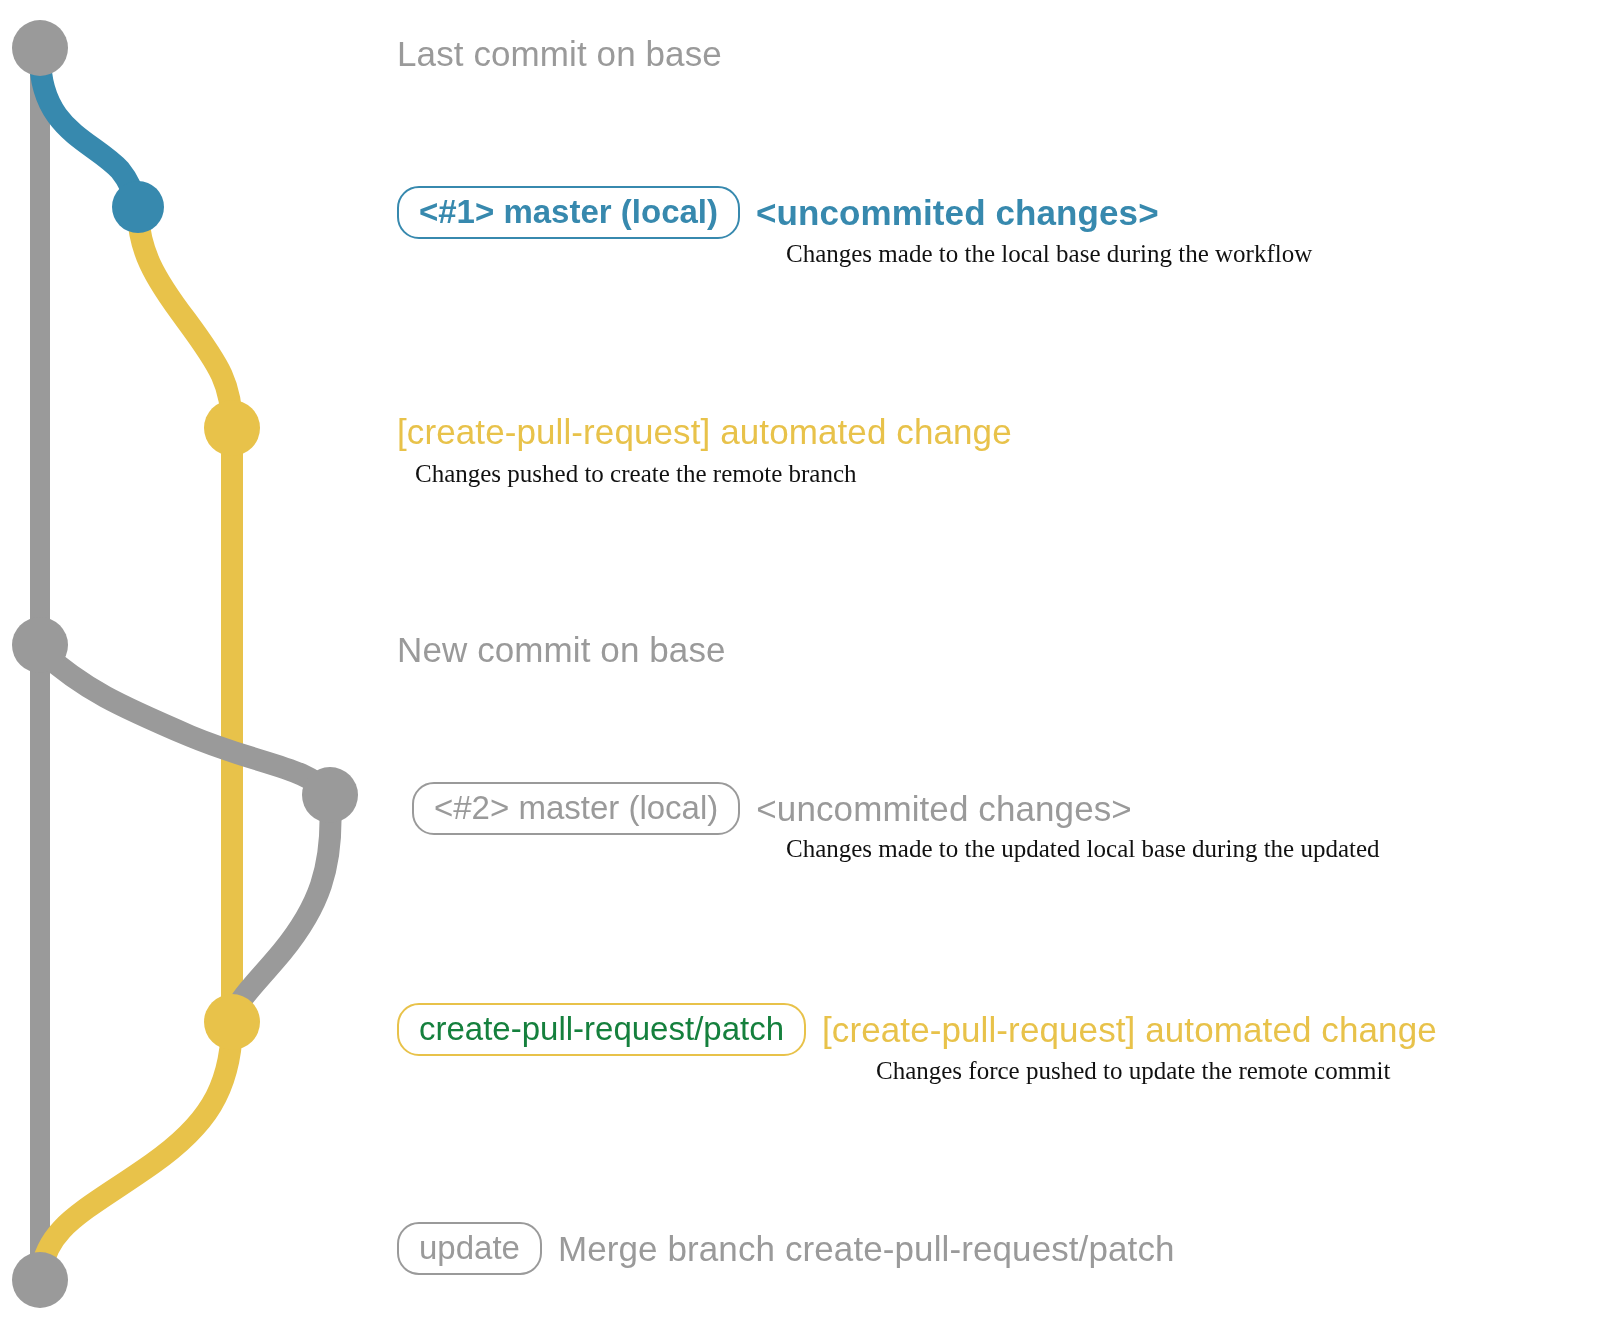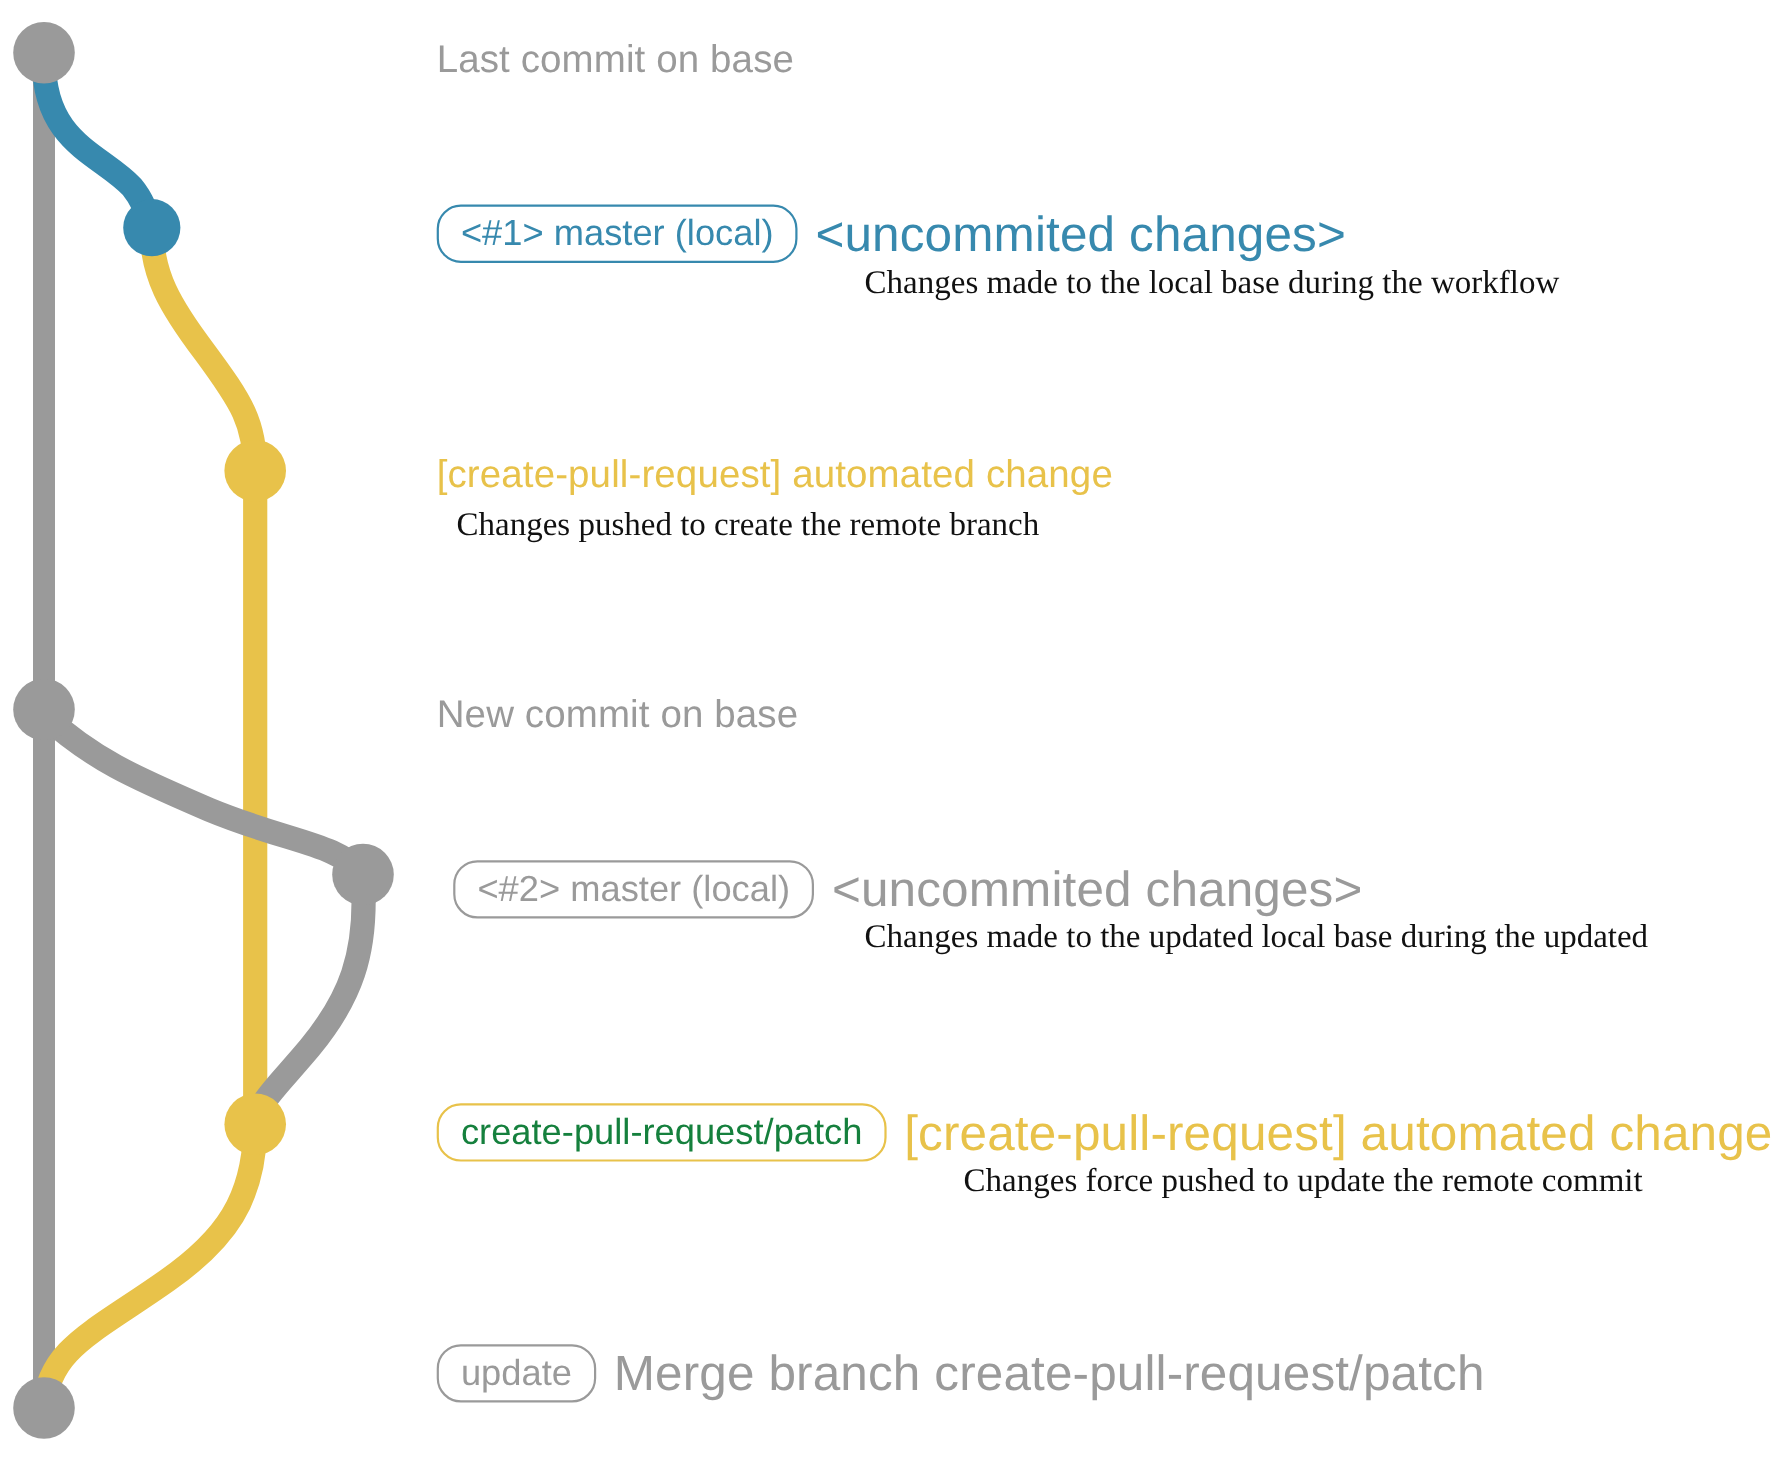--- a/index.html
+++ b/index.html
@@ -53,38 +53,38 @@
     border-radius: 22px;
     padding: 7px 20px 9px 20px;
     font-family: "Liberation Sans", sans-serif;
     font-size: 33px;
     line-height: 1;
     color: #9a9a9a;
     background: #ffffff;
   }
   .badge-title {
     font-family: "Liberation Sans", sans-serif;
-    font-size: 45px;
+    font-size: 35px;
     color: #9a9a9a;
     margin-left: 16px;
     letter-spacing: 0.1px;
   }
 
   
   .c-blue .badge       { border-color: #3789ae; color: #3789ae; }
   .c-blue .badge-title { color: #3789ae; }
   .c-yellow .badge       { border-color: #e8c24a; color: #15803d; }
   .c-yellow .badge-title { color: #e8c24a; }
   .c-yellow.plain-head   { color: #e8c24a; }
 
   
   .sub {
     position: absolute;
     font-family: "Liberation Serif", serif;
-    font-size: 30px;
+    font-size: 25px;
     color: #111111;
     white-space: nowrap;
   }
 </style>
 </head>
 <body>
 
 <div id="canvas">
 
   <svg id="graph-svg" viewBox="0 0 1618 1344" xmlns="http://www.w3.org/2000/svg">
@@ -107,21 +107,21 @@
     <circle cx="138" cy="207" r="26" fill="#3789ae"></circle>
     <circle cx="232" cy="428" r="28" fill="#e8c24a"></circle>
     <circle cx="40" cy="645" r="28" fill="#9a9a9a"></circle>
     <circle cx="330" cy="795" r="28" fill="#9a9a9a"></circle>
     <circle cx="232" cy="1022" r="28" fill="#e8c24a"></circle>
     <circle cx="40" cy="1280" r="28" fill="#9a9a9a"></circle>
   </svg>
 
   <div class="ann plain-head" style="left:397px; top:34px;">Last commit on base</div>
 
-  <div class="ann badge-row c-blue" style="left:397px; top:186px;">
+  <div class="ann badge-row c-blue" style="left:397px; top:186px;font-weight:bold;">
     <span class="badge">&lt;#1&gt; master (local)</span>
     <span class="badge-title">&lt;uncommited changes&gt;</span>
   </div>
   <div class="sub" style="left:786px; top:240px;">Changes made to the local base during the workflow</div>
 
   <div class="ann plain-head c-yellow" style="left:397px; top:412px;">[create-pull-request] automated change</div>
   <div class="sub" style="left:415px; top:460px;">Changes pushed to create the remote branch</div>
 
   <div class="ann plain-head" style="left:397px; top:630px;">New commit on base</div>
 

